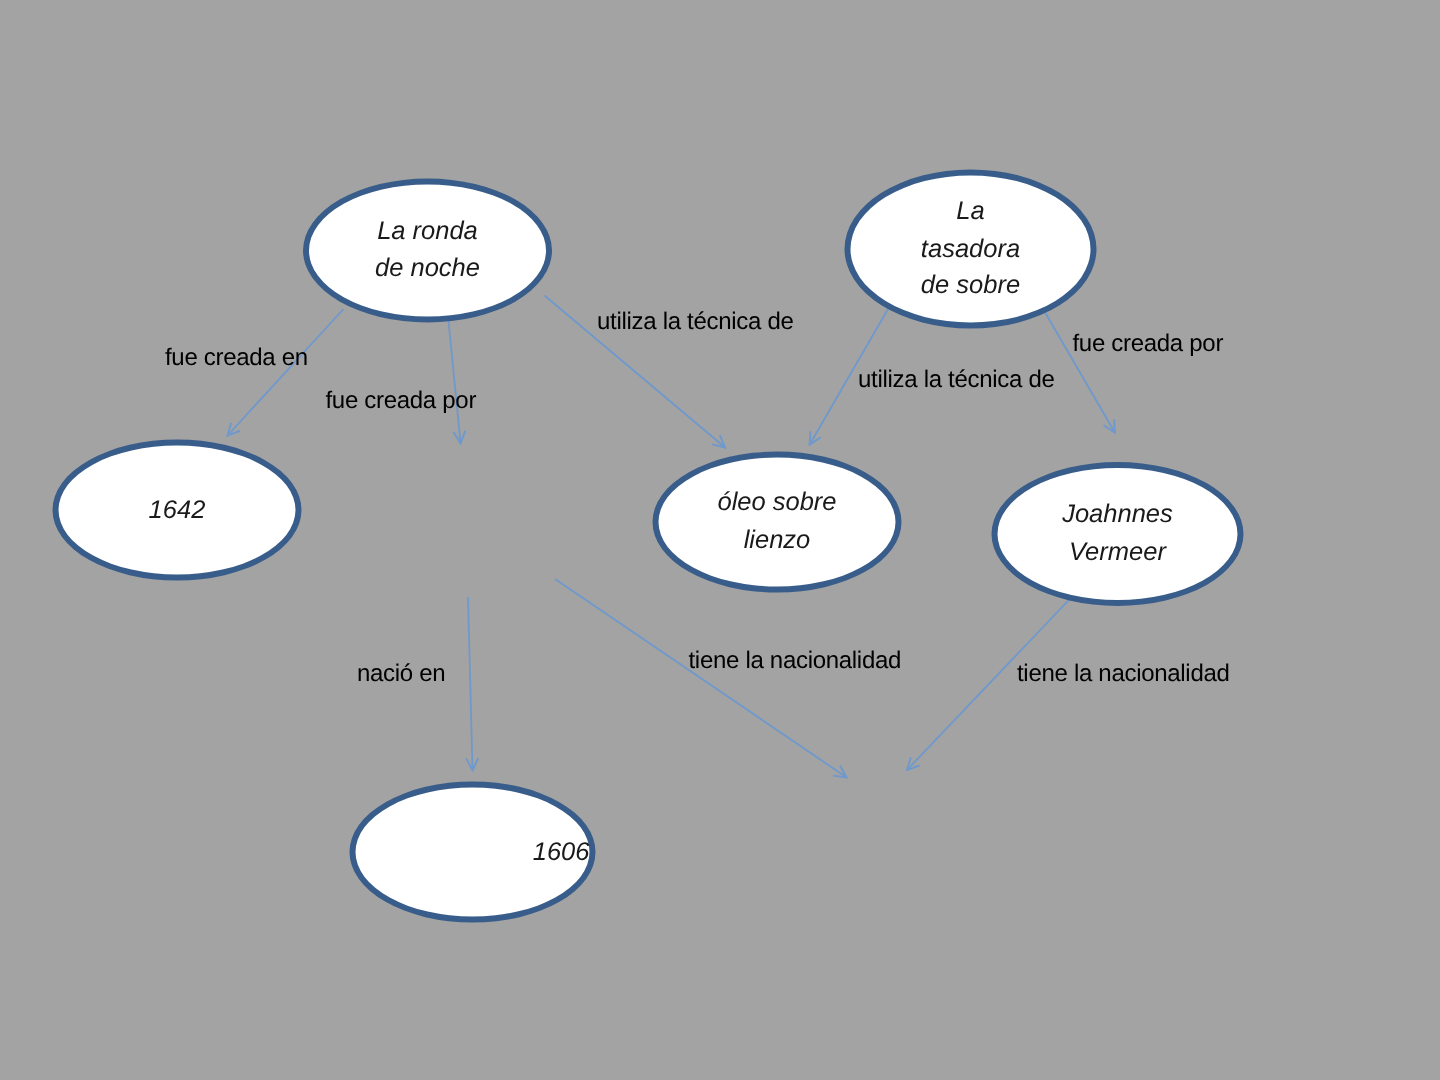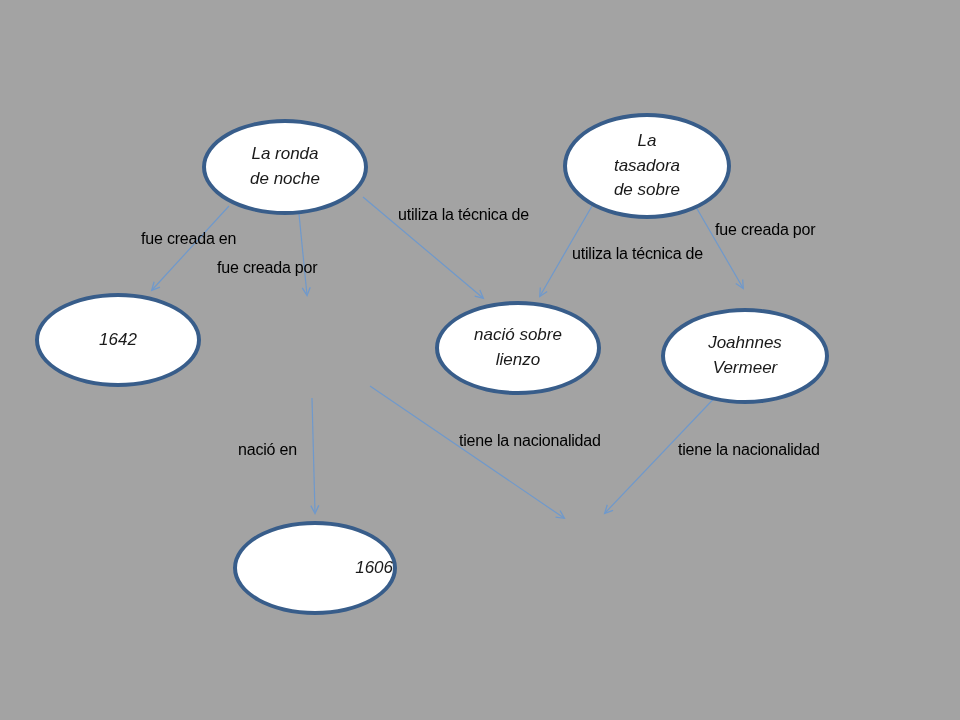--- a/index.html
+++ b/index.html
@@ -49,21 +49,21 @@
   
   .n-ronda    { left: 202px; top: 119px; width: 166px; height: 96px; }
   .n-tasadora { left: 563px; top: 113px; width: 168px; height: 106px; }
   .n-1642     { left: 35px;  top: 293px; width: 166px; height: 94px; }
   .n-rembrandt{ left: 225px; top: 297px; width: 164px; height: 100px; }
   .n-oleo     { left: 435px; top: 301px; width: 166px; height: 94px; }
   .n-vermeer  { left: 661px; top: 308px; width: 168px; height: 96px; }
   .n-1606     { left: 233px; top: 521px; width: 164px; height: 94px; justify-content: flex-end; }
   .n-holandes { left: 519px; top: 520px; width: 164px; height: 94px; }
   
-  .l-e0 { left: 110px; top: 230px; margin-left: 31px; }
+  .l-e0 { left: 110px; top: 230px; }
   .l-e1 { left: 217px; top: 259px; }
   .l-e2 { left: 398px; top: 206px; }
   .l-e3 { left: 572px; top: 245px; }
   .l-e4 { left: 715px; top: 221px; }
   .l-e5 { left: 238px; top: 441px; }
   .l-e6 { left: 459px; top: 432px; }
   .l-e7 { left: 678px; top: 441px; }
 </style>
 </head>
 <body>
@@ -94,21 +94,21 @@
   </div>
   <div class="node n-tasadora">
     <span>La
 tasadora
 de sobre</span>
   </div>
   <div class="node n-1642">
     <span>1642</span>
   </div>
   <div class="node n-oleo">
-    <span>nació sobre
+    <span>óleo sobre
 lienzo</span>
   </div>
   <div class="node n-vermeer">
     <span>Joahnnes
 Vermeer</span>
   </div>
   <div class="node n-1606">
     <span>1606</span>
   </div>
 

